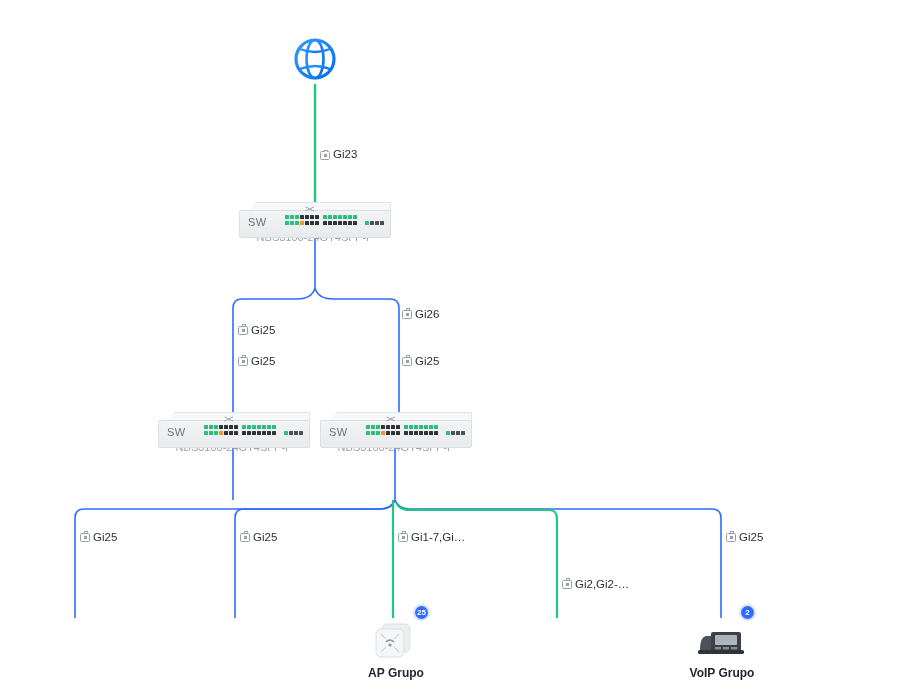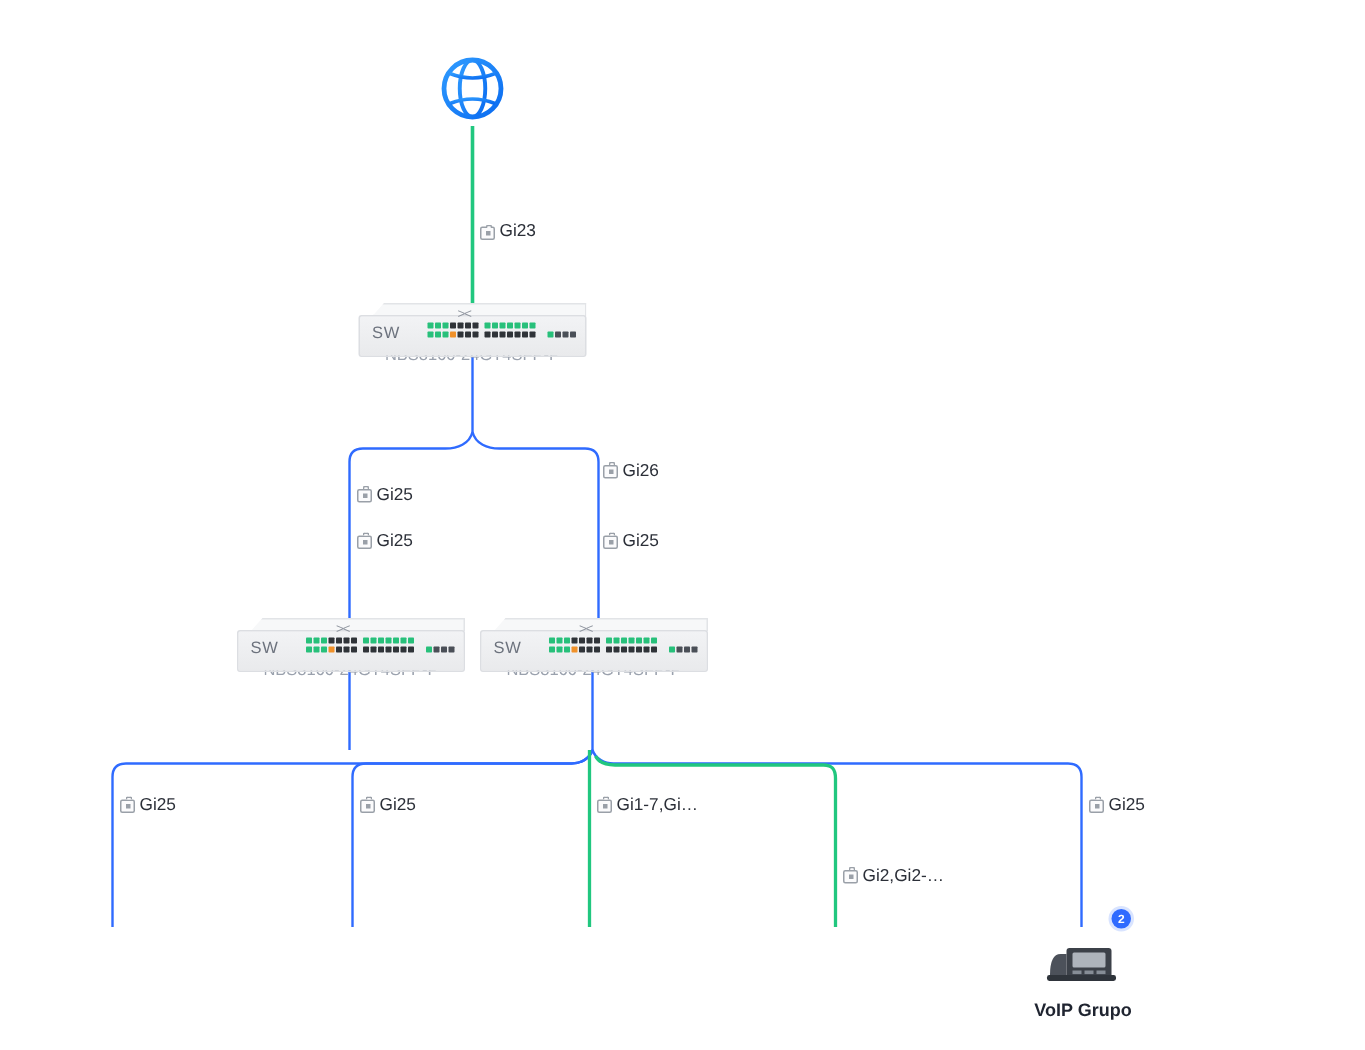--- a/index.html
+++ b/index.html
@@ -316,20 +316,36 @@
     <span>Gi2,Gi2-…</span>
   </div>
   <div class="port" style="left:726px;top:531px;">
     <span class="port-ico"></span>
     <span>Gi25</span>
   </div>
 
 
 
 
+  <div class="leaf" style="left:326px;top:618px;">
+    <div class="leaf-art">
+      <span class="badge" style="left:89px;top:-12px;">25</span>
+      <svg width="54" height="44" style="position:absolute;left:42px;top:2px;">
+        <rect x="14" y="4" width="28" height="28" rx="5" fill="#eceef1" stroke="#dcdfe3"></rect>
+        <rect x="8" y="9" width="28" height="28" rx="5" fill="#f5f6f8" stroke="#dcdfe3"></rect>
+        <line x1="13" y1="14" x2="18" y2="19" stroke="#d3d6da" stroke-width="1.4"></line>
+        <line x1="31" y1="14" x2="26" y2="19" stroke="#d3d6da" stroke-width="1.4"></line>
+        <line x1="13" y1="32" x2="18" y2="27" stroke="#d3d6da" stroke-width="1.4"></line>
+        <line x1="31" y1="32" x2="26" y2="27" stroke="#d3d6da" stroke-width="1.4"></line>
+        <path d="M18,22 q4,-4 8,0" fill="none" stroke="#8e949c" stroke-width="1.6"></path>
+        <circle cx="22" cy="25" r="1.6" fill="#8e949c"></circle>
+      </svg>
+    </div>
+    <div class="leaf-name">AP Grupo</div>
+  </div>
 
 
   <div class="leaf" style="left:652px;top:618px;">
     <div class="leaf-art">
       <span class="badge" style="left:89px;top:-12px;">2</span>
       <svg width="56" height="40" style="position:absolute;left:42px;top:6px;">
         <path d="M6,26 q0,-14 7,-14 l4,0 0,16 -11,0 z" fill="#4c515a"></path>
         <rect x="17" y="8" width="30" height="22" rx="2" fill="#3c4149"></rect>
         <rect x="21" y="11" width="22" height="10" rx="1" fill="#aeb4bc"></rect>
         <rect x="21" y="23" width="6" height="2.4" fill="#868d96"></rect>

